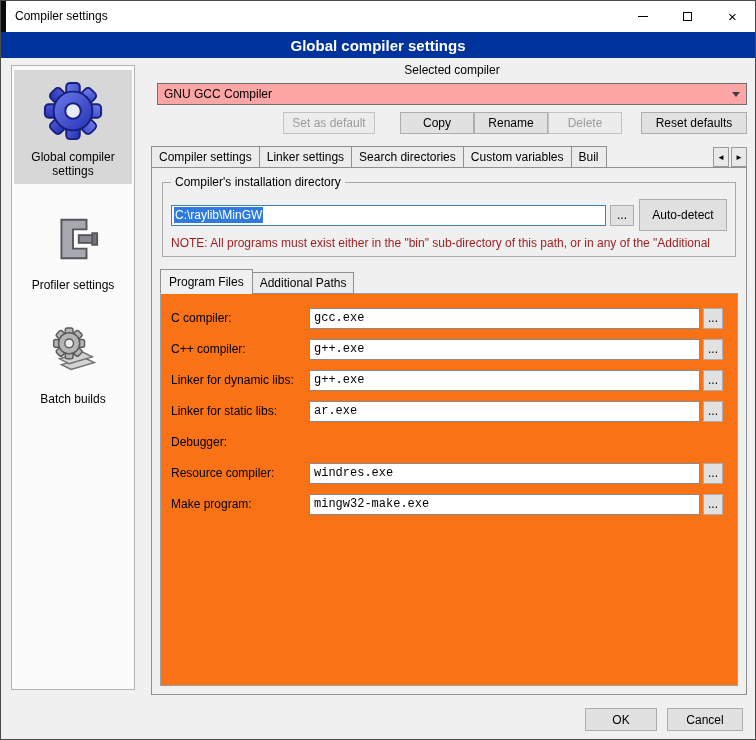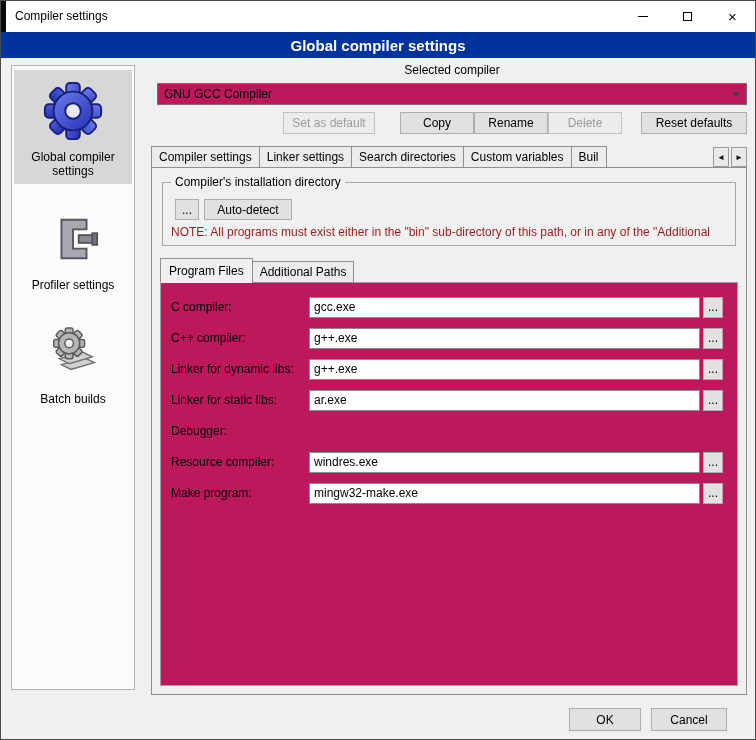--- a/index.html
+++ b/index.html
@@ -45,21 +45,21 @@
     padding:8px 4px 6px; cursor:default;
   }
   .side-item.selected{background:#d7d7d7;}
   .side-item .icon-wrap{height:66px; display:flex; align-items:center; justify-content:center;}
   .side-item .lbl{margin-top:6px; line-height:14px;}
   .side-item + .side-item{margin-top:14px;}
   
   .main{position:absolute; left:150px; top:62px; width:596px;}
   .field-caption{margin-left:6px; margin-bottom:6px; display:block;text-align:center;}
   .combo{
-    height:22px; border:1px solid #707070; background:#be185d;
+    height:22px; border:1px solid #707070; background:#fca5a5;
     display:flex; align-items:center; padding:0 6px; cursor:default;
   }
   .combo .val{flex:1 1 auto; overflow:hidden; white-space:nowrap;}
   .chev{width:0;height:0;border-left:4px solid transparent;border-right:4px solid transparent;border-top:5px solid #404040;flex:0 0 auto;}
   .top-combo{margin-left:6px;}
   .btnrow{margin-top:9px; margin-left:6px; display:flex; justify-content:flex-end; align-items:center; height:18px;}
   .btn{
     height:22px; background:#e1e1e1; border:1px solid #adadad;
     font-family:inherit; font-size:12px; color:#000; cursor:default;
   }
@@ -97,41 +97,41 @@
   .groupbox .legend{
     position:absolute; top:-8px; left:8px; background:#f0f0f0; padding:0 4px;
   }
   .dir-row{display:flex; align-items:center;}
   .dir-input{
     flex:1 1 auto; height:21px; border:1px solid #3c7fb1; background:#fff;
     display:flex; align-items:center; padding:0 2px; overflow:hidden; white-space:nowrap;
   }
   .dir-input .seltext{background:var(--sel); color:#fff; padding:1px 1px;}
   .browse-sm{width:24px; height:21px; margin-left:4px;}
-  .autodetect{width:88px; height:21px; margin-left:5px;}
+  .autodetect{width:88px; height:32px; margin-left:5px;}
   .note{
     margin-top:5px; color:var(--note); white-space:nowrap; overflow:hidden;
   }
   
   .subtabbar{margin-top:15px; height:22px; display:flex; align-items:flex-end; position:relative; z-index:2;}
   .subpanel{
-    border:1px solid #a0a0a0; margin-top:-1px; flex:1 1 auto; background:#be185d;
+    border:1px solid #a0a0a0; margin-top:-1px; flex:1 1 auto; background:#f97316;
     padding:13px 14px 10px 10px;
   }
   
   .frow{display:flex; align-items:center; margin-bottom:9px; height:22px;}
   .frow .flabel{width:138px; flex:0 0 auto;}
   .tinput{
     flex:1 1 auto; height:21px; border:1px solid #8a8a8a; background:#fff;
-    font-family:Liberation Sans, sans-serif; font-size:12px; padding:0 4px; color:#000;
+    font-family:Liberation Mono, monospace; font-size:12px; padding:0 4px; color:#000;
   }
   .frow .browse{width:20px; height:21px; margin-left:3px; flex:0 0 auto;}
   .frow .combo{flex:1 1 auto; background:#ececec;}
   
-  .footer{position:absolute; right:28px; bottom:8px; display:flex; gap:10px;}
+  .footer{position:absolute; right:12px; bottom:8px; display:flex; gap:10px;}
   .footer .btn{height:23px;}
   .w-ok{width:72px;} .w-cancel{width:76px;}
 </style>
 </head>
 <body>
 
 <div class="window">
 
   <div class="titlebar">
     <div class="app-icon"></div>
@@ -241,20 +241,23 @@
         <span class="sbtn">◄</span>
         <span class="sbtn">►</span>
       </div>
     </div>
 
     <div class="panel">
 
       <div class="groupbox">
         <span class="legend">Compiler's installation directory</span>
         <div class="dir-row">
+          <div class="dir-input">
+            <span class="seltext">C:\raylib\MinGW</span>
+          </div>
           <button class="btn browse-sm">...</button>
           <button class="btn autodetect">Auto-detect</button>
         </div>
         <div class="note">NOTE: All programs must exist either in the "bin" sub-directory of this path, or in any of the "Additional</div>
       </div>
 
       <div class="subtabbar">
         <span class="tab active">Program Files</span>
         <span class="tab">Additional Paths</span>
       </div>

